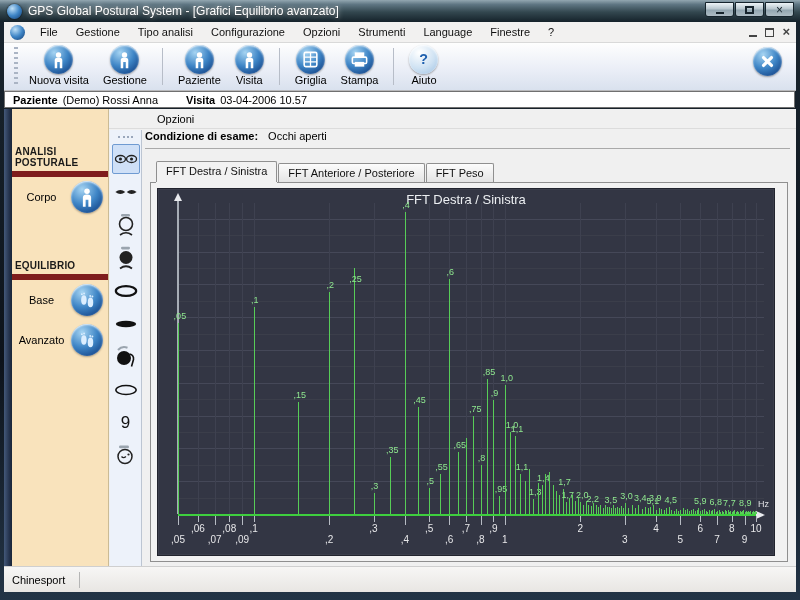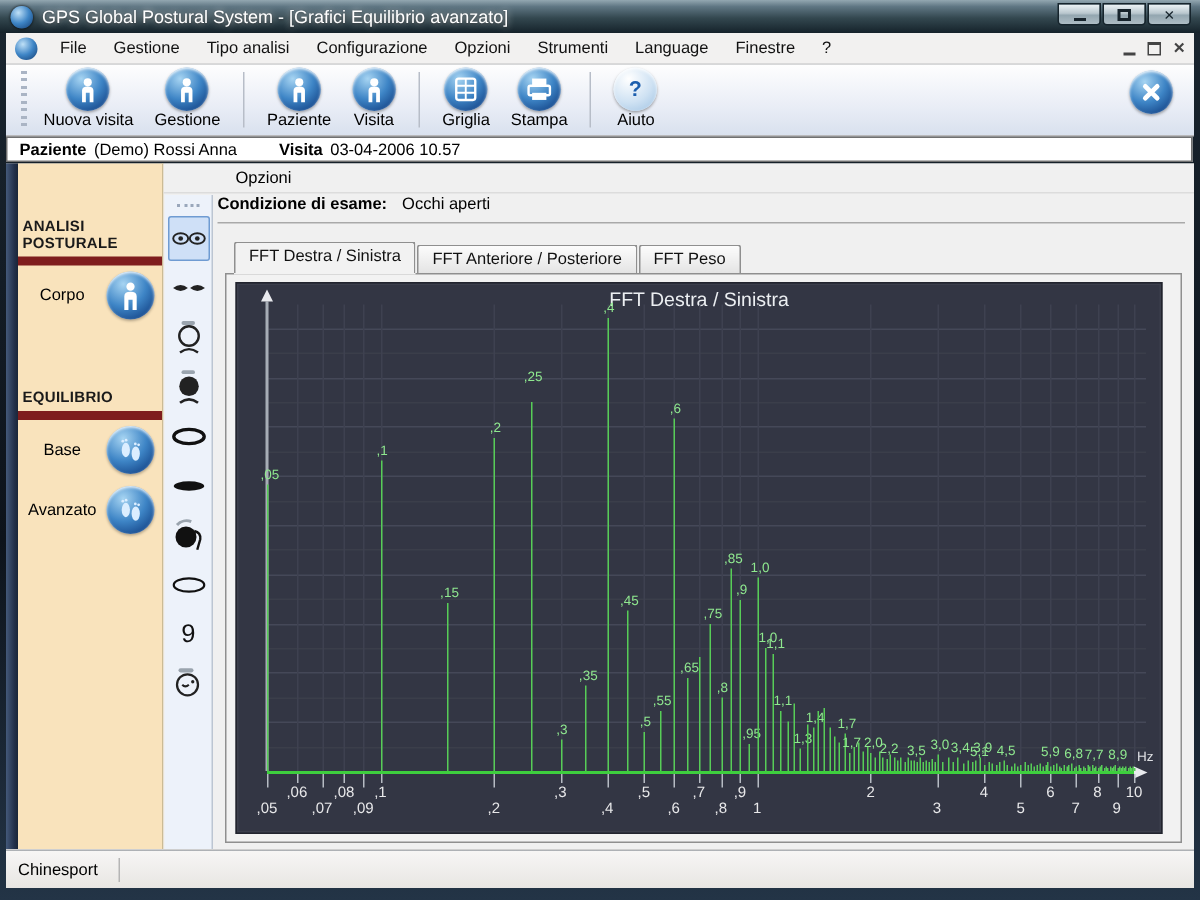--- a/index.html
+++ b/index.html
@@ -465,21 +465,21 @@
             <div class="xticklab" style="left: 598px; top: 334px;">10</div>
             <div class="stem" style="left: 20px; top: 133.7px; height: 191.3px;"></div>
             <div class="stemlab" style="left: 20px; top: 121.7px;">,05</div>
             <div class="stem" style="left: 95.6px; top: 118.2px; height: 206.8px;"></div>
             <div class="stemlab" style="left: 95.6px; top: 106.2px;">,1</div>
             <div class="stem" style="left: 139.8px; top: 213px; height: 112px;"></div>
             <div class="stemlab" style="left: 139.8px; top: 201px;">,15</div>
             <div class="stem" style="left: 171.2px; top: 102.6px; height: 222.4px;"></div>
             <div class="stemlab" style="left: 171.2px; top: 90.6px;">,2</div>
             <div class="stem" style="left: 195.6px; top: 79.3px; height: 245.7px;"></div>
-            <div class="stemlab" style="left: 195.6px; top: 57px;">,25</div>
+            <div class="stemlab" style="left: 195.6px; top: 85px;">,25</div>
             <div class="stem" style="left: 215.5px; top: 303.9px; height: 21.1px;"></div>
             <div class="stemlab" style="left: 215.5px; top: 291.9px;">,3</div>
             <div class="stem" style="left: 232.3px; top: 267.5px; height: 57.5px;"></div>
             <div class="stemlab" style="left: 232.3px; top: 255.5px;">,35</div>
             <div class="stem" style="left: 246.8px; top: 23.3px; height: 301.7px;"></div>
             <div class="stemlab" style="left: 246.8px; top: 11.3px;">,4</div>
             <div class="stem" style="left: 259.7px; top: 217.7px; height: 107.3px;"></div>
             <div class="stemlab" style="left: 259.7px; top: 205.7px;">,45</div>
             <div class="stem" style="left: 271.2px; top: 299.2px; height: 25.8px;"></div>
             <div class="stemlab" style="left: 271.2px; top: 287.2px;">,5</div>

